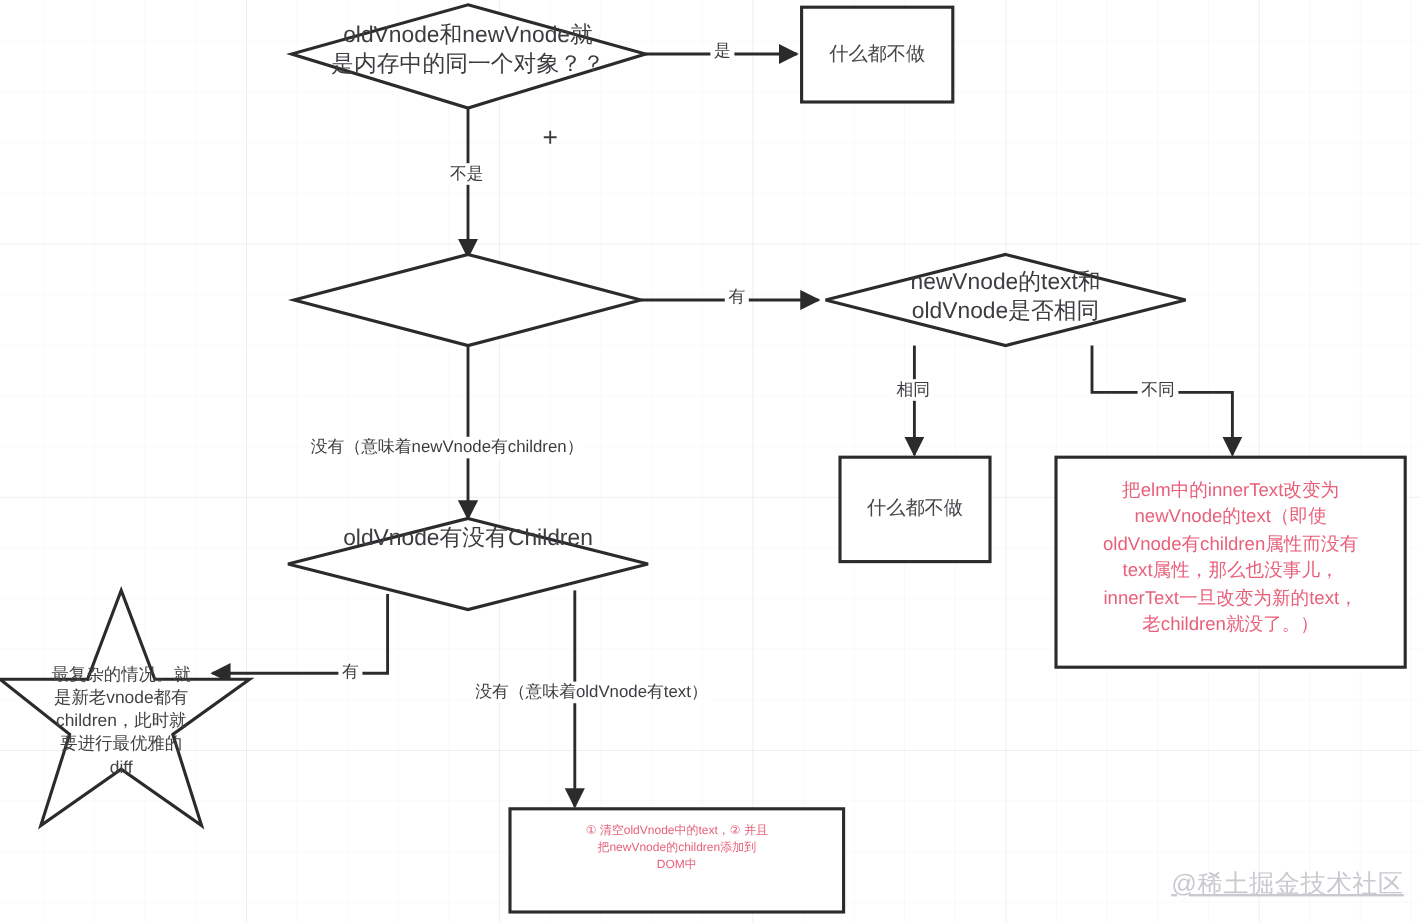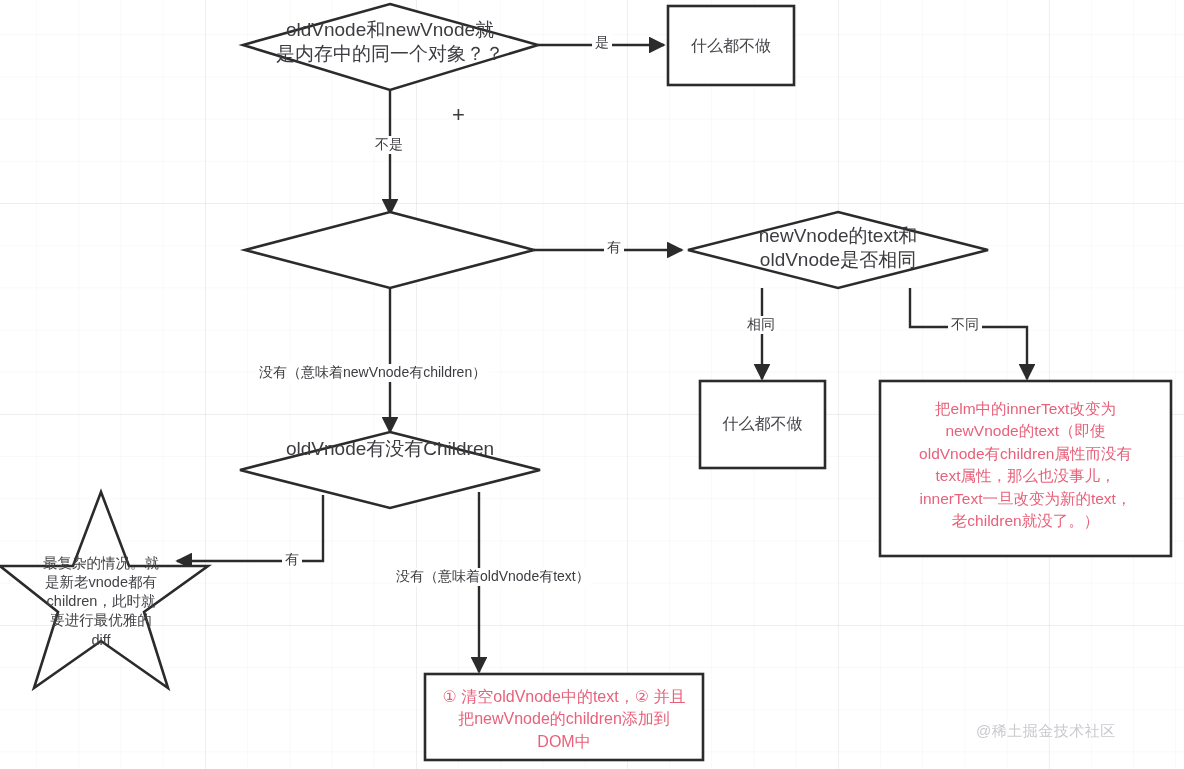--- a/index.html
+++ b/index.html
@@ -48,43 +48,44 @@
     font-size: 16px;
     color: #46464b;
   }
   .red-label {
     color: #e8607a;
     font-size: 15.5px;
     line-height: 1.45;
   }
   .red-label-sm {
     color: #e8607a;
-    font-size: 16px;
+    font-size: 10px;
     line-height: 1.4;
   }
   .star-label {
     font-size: 14.5px;
     color: #434347;
     line-height: 1.32;
   }
   .edge-label {
     position: absolute;
     font-size: 14px;
     color: #3c3c41;
     background: #ffffff;
     padding: 0 3px;
     white-space: nowrap;
     pointer-events: none;
   }
   .watermark {
     position: absolute;
-    font-size: 15px;
+    font-size: 21px;
     color: #c9c9cf;
     white-space: nowrap;
     letter-spacing: 0.5px;
+    text-decoration: underline;
   }
   .cursor-plus {
     position: absolute;
     font-size: 22px;
     color: #3c3c41;
     line-height: 1;
     font-weight: 300;
   }
 </style>
 </head>

